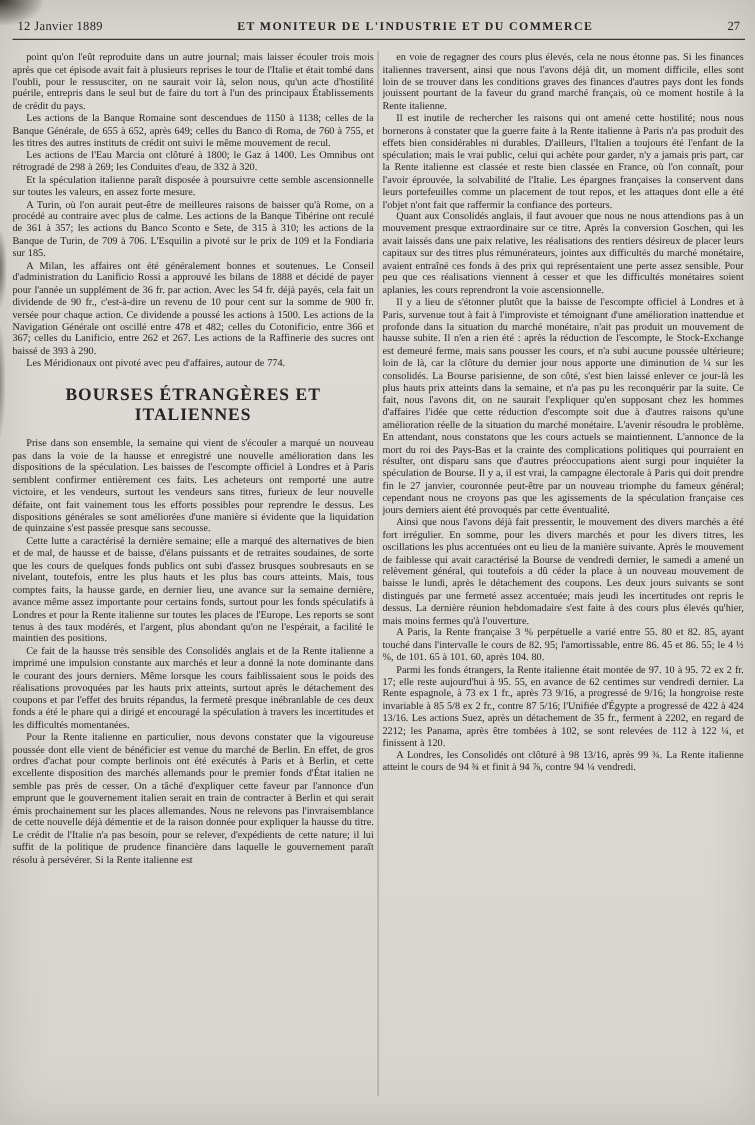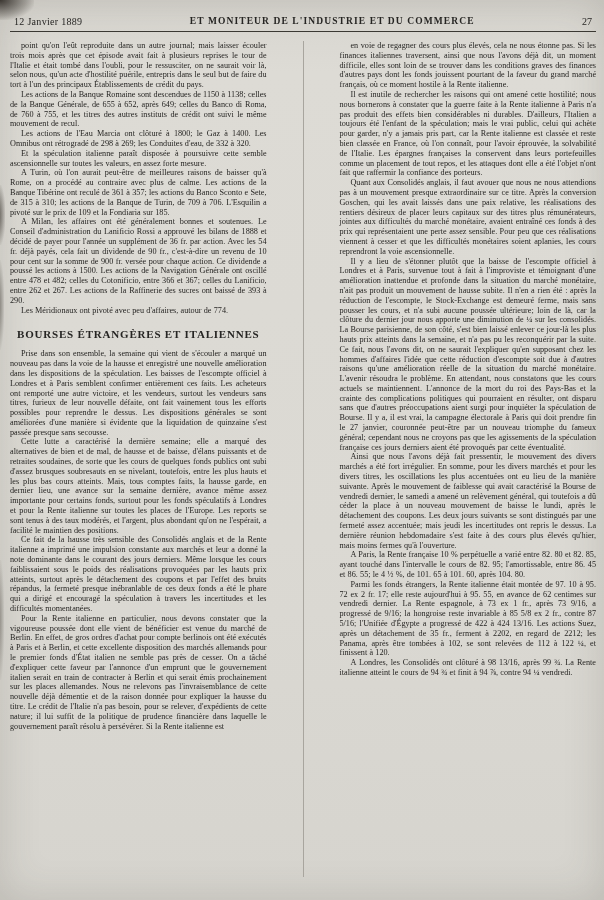--- a/index.html
+++ b/index.html
@@ -26,40 +26,39 @@
     background: radial-gradient(ellipse at 0% 0%, rgba(35,30,25,0.85) 0%, rgba(35,30,25,0.25) 55%, transparent 75%); }
   .smudge.edge1 { left: -2px; top: 185px; width: 7px; height: 60px;
     background: radial-gradient(ellipse at 0% 50%, rgba(40,34,28,0.7) 0%, transparent 80%); }
   .smudge.edge2 { left: -2px; top: 260px; width: 6px; height: 90px;
     background: radial-gradient(ellipse at 0% 50%, rgba(40,34,28,0.55) 0%, transparent 80%); }
   .smudge.edge3 { left: -1px; top: 560px; width: 5px; height: 120px;
     background: radial-gradient(ellipse at 0% 50%, rgba(40,34,28,0.4) 0%, transparent 80%); }
 
   .masthead {
     display: flex;
-    align-items: flex-start;
+    align-items: flex-end;
     justify-content: space-between;
     padding: 2px 4px 4px 4px;
     border-bottom: 1px solid #3a3833;
   }
   .masthead .date { font-size: 10px; letter-spacing: 0.3px; white-space: nowrap; }
   .masthead .title {
     font-size: 9.5px; font-weight: bold; letter-spacing: 1.1px;
     text-transform: uppercase; text-align: center; flex: 1; padding: 0 10px;
     white-space: nowrap; overflow: hidden;
   }
   .masthead .pageno { font-size: 10px; white-space: nowrap; }
 
   .columns {
     display: flex;
     align-items: stretch;
     padding-top: 9px;
     height: 836px;
     overflow: hidden;
-    gap: 33px;
   }
   .col {
     width: 289px;
     overflow: hidden;
   }
   .coldiv {
     width: 1px;
     background: #a8a59e;
     margin: 0 3px;
   }
@@ -67,21 +66,21 @@
     margin: 0;
     font-size: 8.2px;
     line-height: 9.8px;
     text-align: justify;
     text-indent: 11px;
     word-spacing: 0.2px;
   }
   .section-heading {
     margin: 13px 0 9px 0;
     text-align: center;
-    font-size: 11px;
+    font-size: 14px;
     font-weight: bold;
     letter-spacing: 0.8px;
     text-transform: uppercase;
   }
 </style>
 </head>
 <body>
 
 <div class="page">
 
@@ -116,19 +115,19 @@
     </section>
 
     <div class="coldiv"></div>
 
     <section class="col">
       <p>en voie de regagner des cours plus élevés, cela ne nous étonne pas. Si les finances italiennes traversent, ainsi que nous l'avons déjà dit, un moment difficile, elles sont loin de se trouver dans les conditions graves des finances d'autres pays dont les fonds jouissent pourtant de la faveur du grand marché français, où ce moment hostile à la Rente italienne.</p>
       <p>Il est inutile de rechercher les raisons qui ont amené cette hostilité; nous nous bornerons à constater que la guerre faite à la Rente italienne à Paris n'a pas produit des effets bien considérables ni durables. D'ailleurs, l'Italien a toujours été l'enfant de la spéculation; mais le vrai public, celui qui achète pour garder, n'y a jamais pris part, car la Rente italienne est classée et reste bien classée en France, où l'on connaît, pour l'avoir éprouvée, la solvabilité de l'Italie. Les épargnes françaises la conservent dans leurs portefeuilles comme un placement de tout repos, et les attaques dont elle a été l'objet n'ont fait que raffermir la confiance des porteurs.</p>
       <p>Quant aux Consolidés anglais, il faut avouer que nous ne nous attendions pas à un mouvement presque extraordinaire sur ce titre. Après la conversion Goschen, qui les avait laissés dans une paix relative, les réalisations des rentiers désireux de placer leurs capitaux sur des titres plus rémunérateurs, jointes aux difficultés du marché monétaire, avaient entraîné ces fonds à des prix qui représentaient une perte assez sensible. Pour peu que ces réalisations viennent à cesser et que les difficultés monétaires soient aplanies, les cours reprendront la voie ascensionnelle.</p>
       <p>Il y a lieu de s'étonner plutôt que la baisse de l'escompte officiel à Londres et à Paris, survenue tout à fait à l'improviste et témoignant d'une amélioration inattendue et profonde dans la situation du marché monétaire, n'ait pas produit un mouvement de hausse subite. Il n'en a rien été : après la réduction de l'escompte, le Stock-Exchange est demeuré ferme, mais sans pousser les cours, et n'a subi aucune poussée ultérieure; loin de là, car la clôture du dernier jour nous apporte une diminution de ¼ sur les consolidés. La Bourse parisienne, de son côté, s'est bien laissé enlever ce jour-là les plus hauts prix atteints dans la semaine, et n'a pas pu les reconquérir par la suite. Ce fait, nous l'avons dit, on ne saurait l'expliquer qu'en supposant chez les hommes d'affaires l'idée que cette réduction d'escompte soit due à d'autres raisons qu'une amélioration réelle de la situation du marché monétaire. L'avenir résoudra le problème. En attendant, nous constatons que les cours actuels se maintiennent. L'annonce de la mort du roi des Pays-Bas et la crainte des complications politiques qui pourraient en résulter, ont disparu sans que d'autres préoccupations aient surgi pour inquiéter la spéculation de Bourse. Il y a, il est vrai, la campagne électorale à Paris qui doit prendre fin le 27 janvier, couronnée peut-être par un nouveau triomphe du fameux général; cependant nous ne croyons pas que les agissements de la spéculation française ces jours derniers aient été provoqués par cette éventualité.</p>
       <p>Ainsi que nous l'avons déjà fait pressentir, le mouvement des divers marchés a été fort irrégulier. En somme, pour les divers marchés et pour les divers titres, les oscillations les plus accentuées ont eu lieu de la manière suivante. Après le mouvement de faiblesse qui avait caractérisé la Bourse de vendredi dernier, le samedi a amené un relèvement général, qui toutefois a dû céder la place à un nouveau mouvement de baisse le lundi, après le détachement des coupons. Les deux jours suivants se sont distingués par une fermeté assez accentuée; mais jeudi les incertitudes ont repris le dessus. La dernière réunion hebdomadaire s'est faite à des cours plus élevés qu'hier, mais moins fermes qu'à l'ouverture.</p>
-      <p>A Paris, la Rente française 10 % perpétuelle a varié entre 82. 80 et 82. 85, ayant touché dans l'intervalle le cours de 82. 95; l'amortissable, entre 86. 45 et 86. 55; le 4 ½ %, de 101. 65 à 101. 60, après 104. 80.</p>
+      <p>A Paris, la Rente française 3 % perpétuelle a varié entre 55. 80 et 82. 85, ayant touché dans l'intervalle le cours de 82. 95; l'amortissable, entre 86. 45 et 86. 55; le 4 ½ %, de 101. 65 à 101. 60, après 104. 80.</p>
       <p>Parmi les fonds étrangers, la Rente italienne était montée de 97. 10 à 95. 72 ex 2 fr. 17; elle reste aujourd'hui à 95. 55, en avance de 62 centimes sur vendredi dernier. La Rente espagnole, à 73 ex 1 fr., après 73 9/16, a progressé de 9/16; la hongroise reste invariable à 85 5/8 ex 2 fr., contre 87 5/16; l'Unifiée d'Égypte a progressé de 422 à 424 13/16. Les actions Suez, après un détachement de 35 fr., ferment à 2202, en regard de 2212; les Panama, après être tombées à 102, se sont relevées de 112 à 122 ¼, et finissent à 120.</p>
       <p>A Londres, les Consolidés ont clôturé à 98 13/16, après 99 ¾. La Rente italienne atteint le cours de 94 ¾ et finit à 94 ⅞, contre 94 ¼ vendredi.</p>
     </section>
 
   </main>
 </div>
 
 </body></html>

